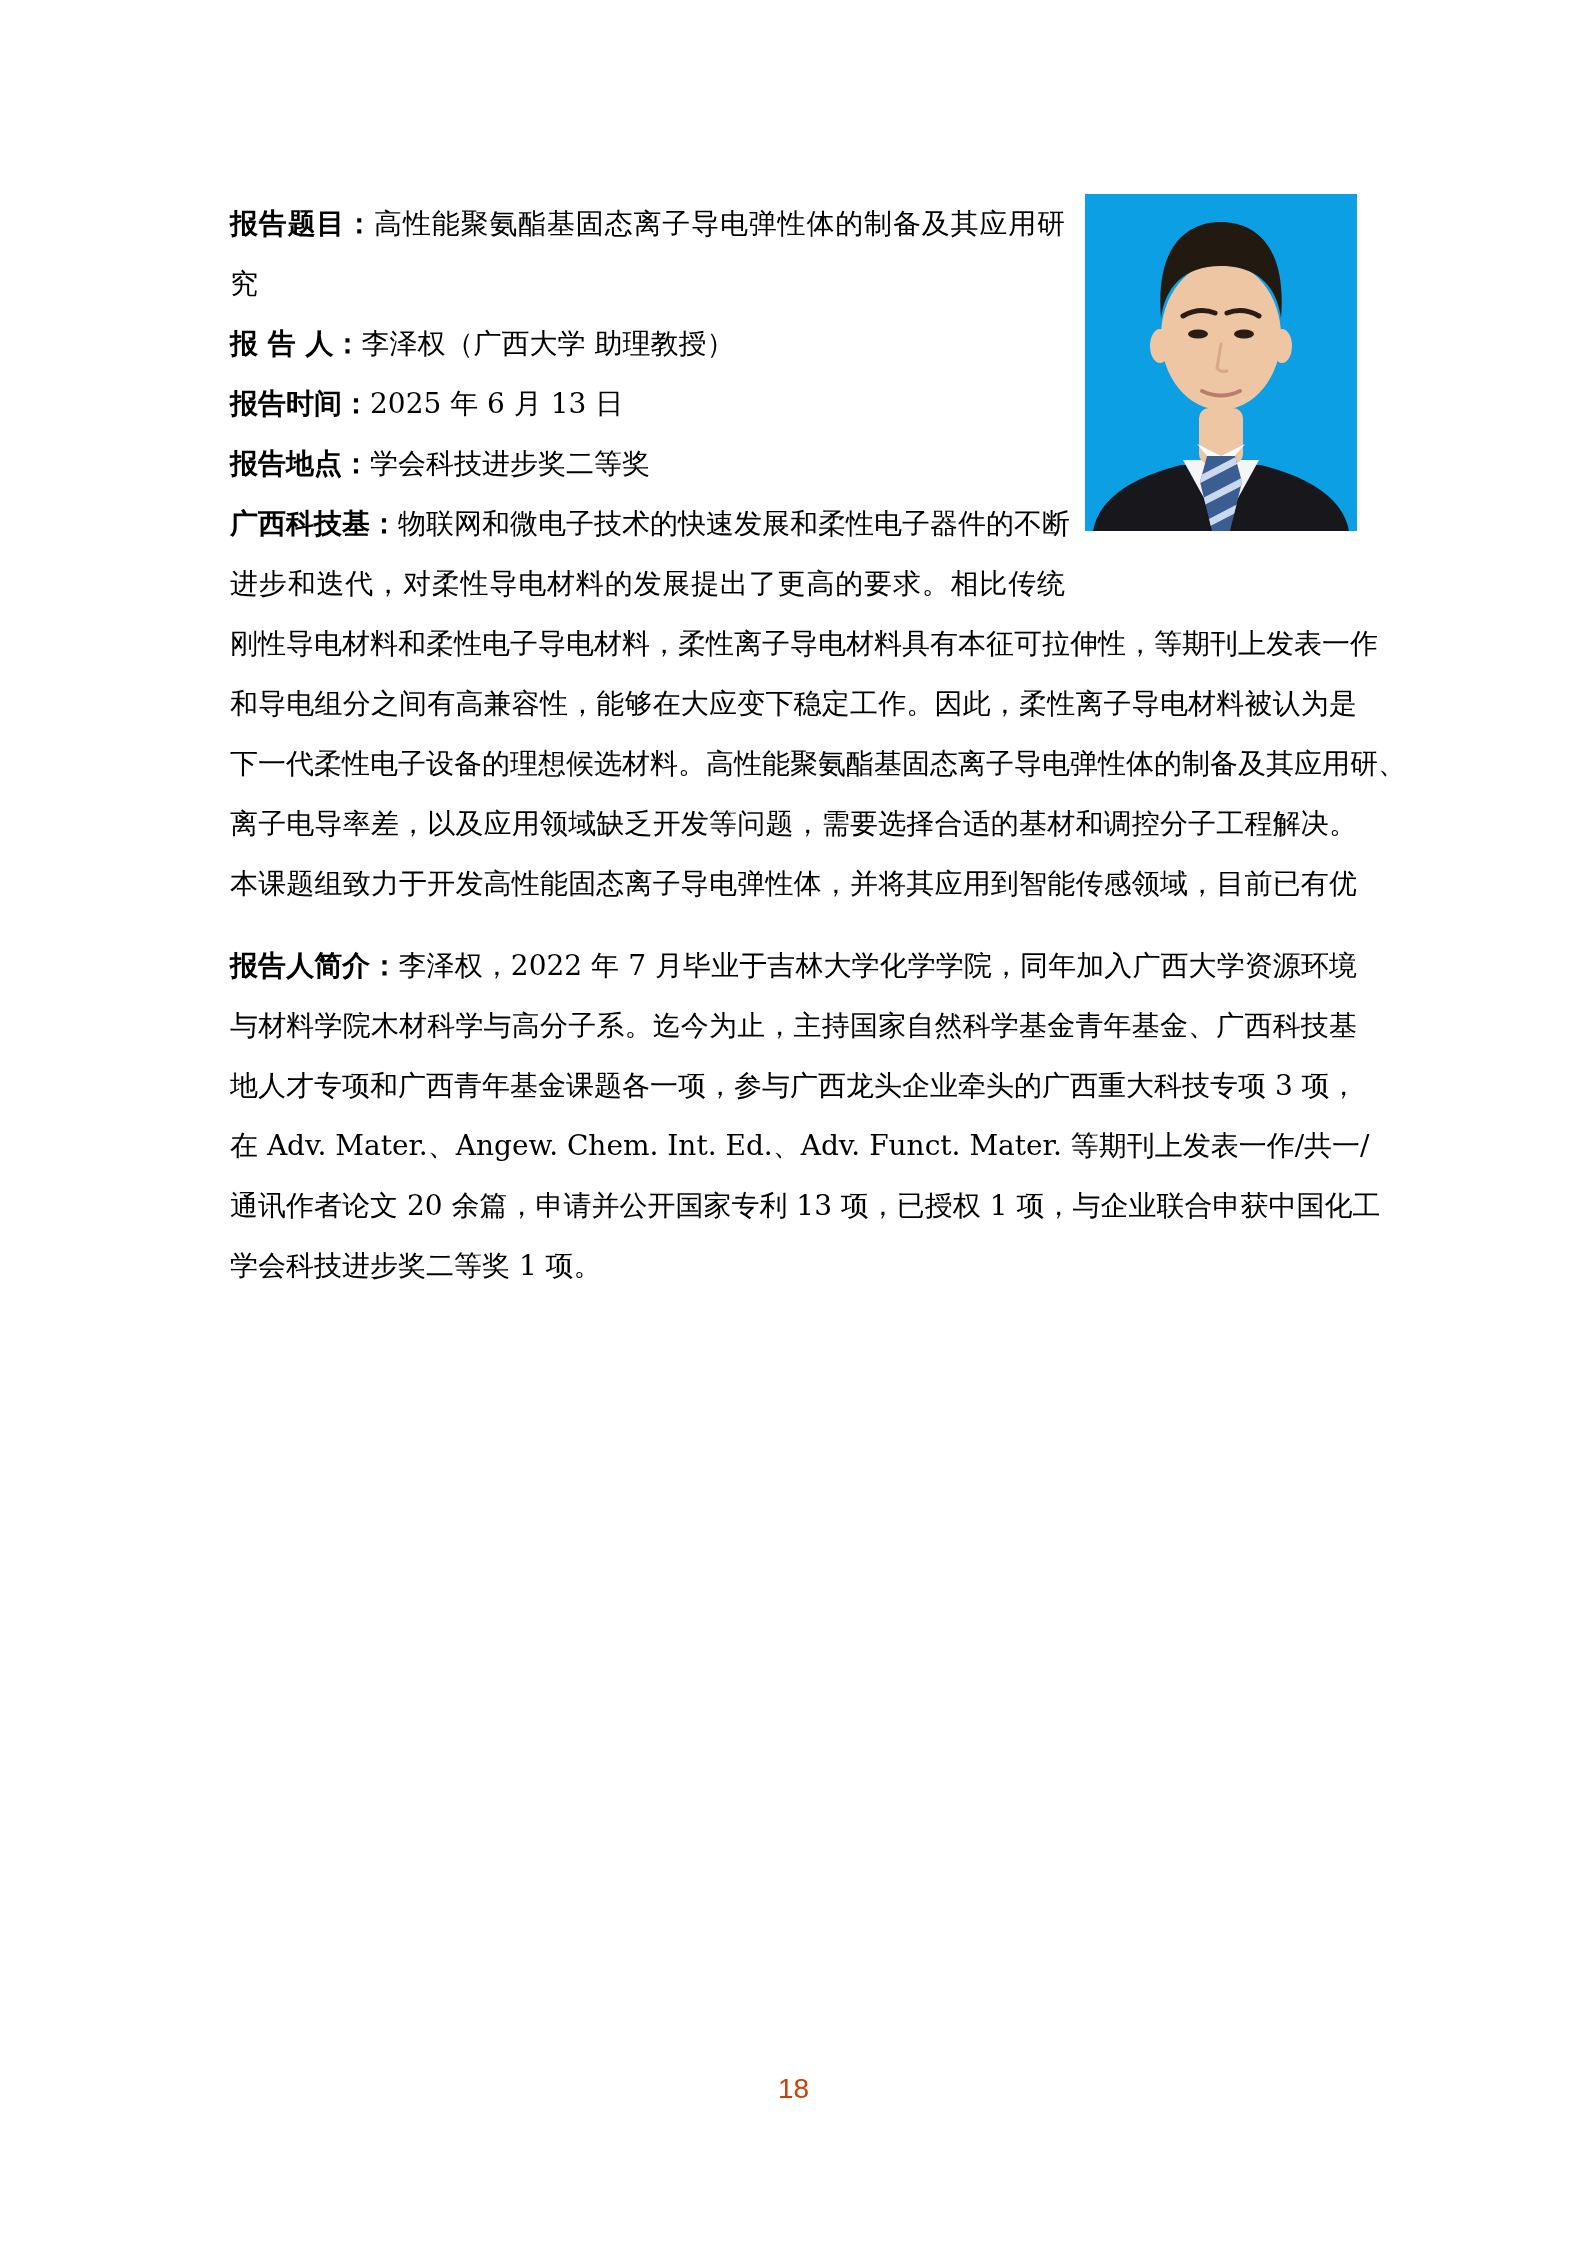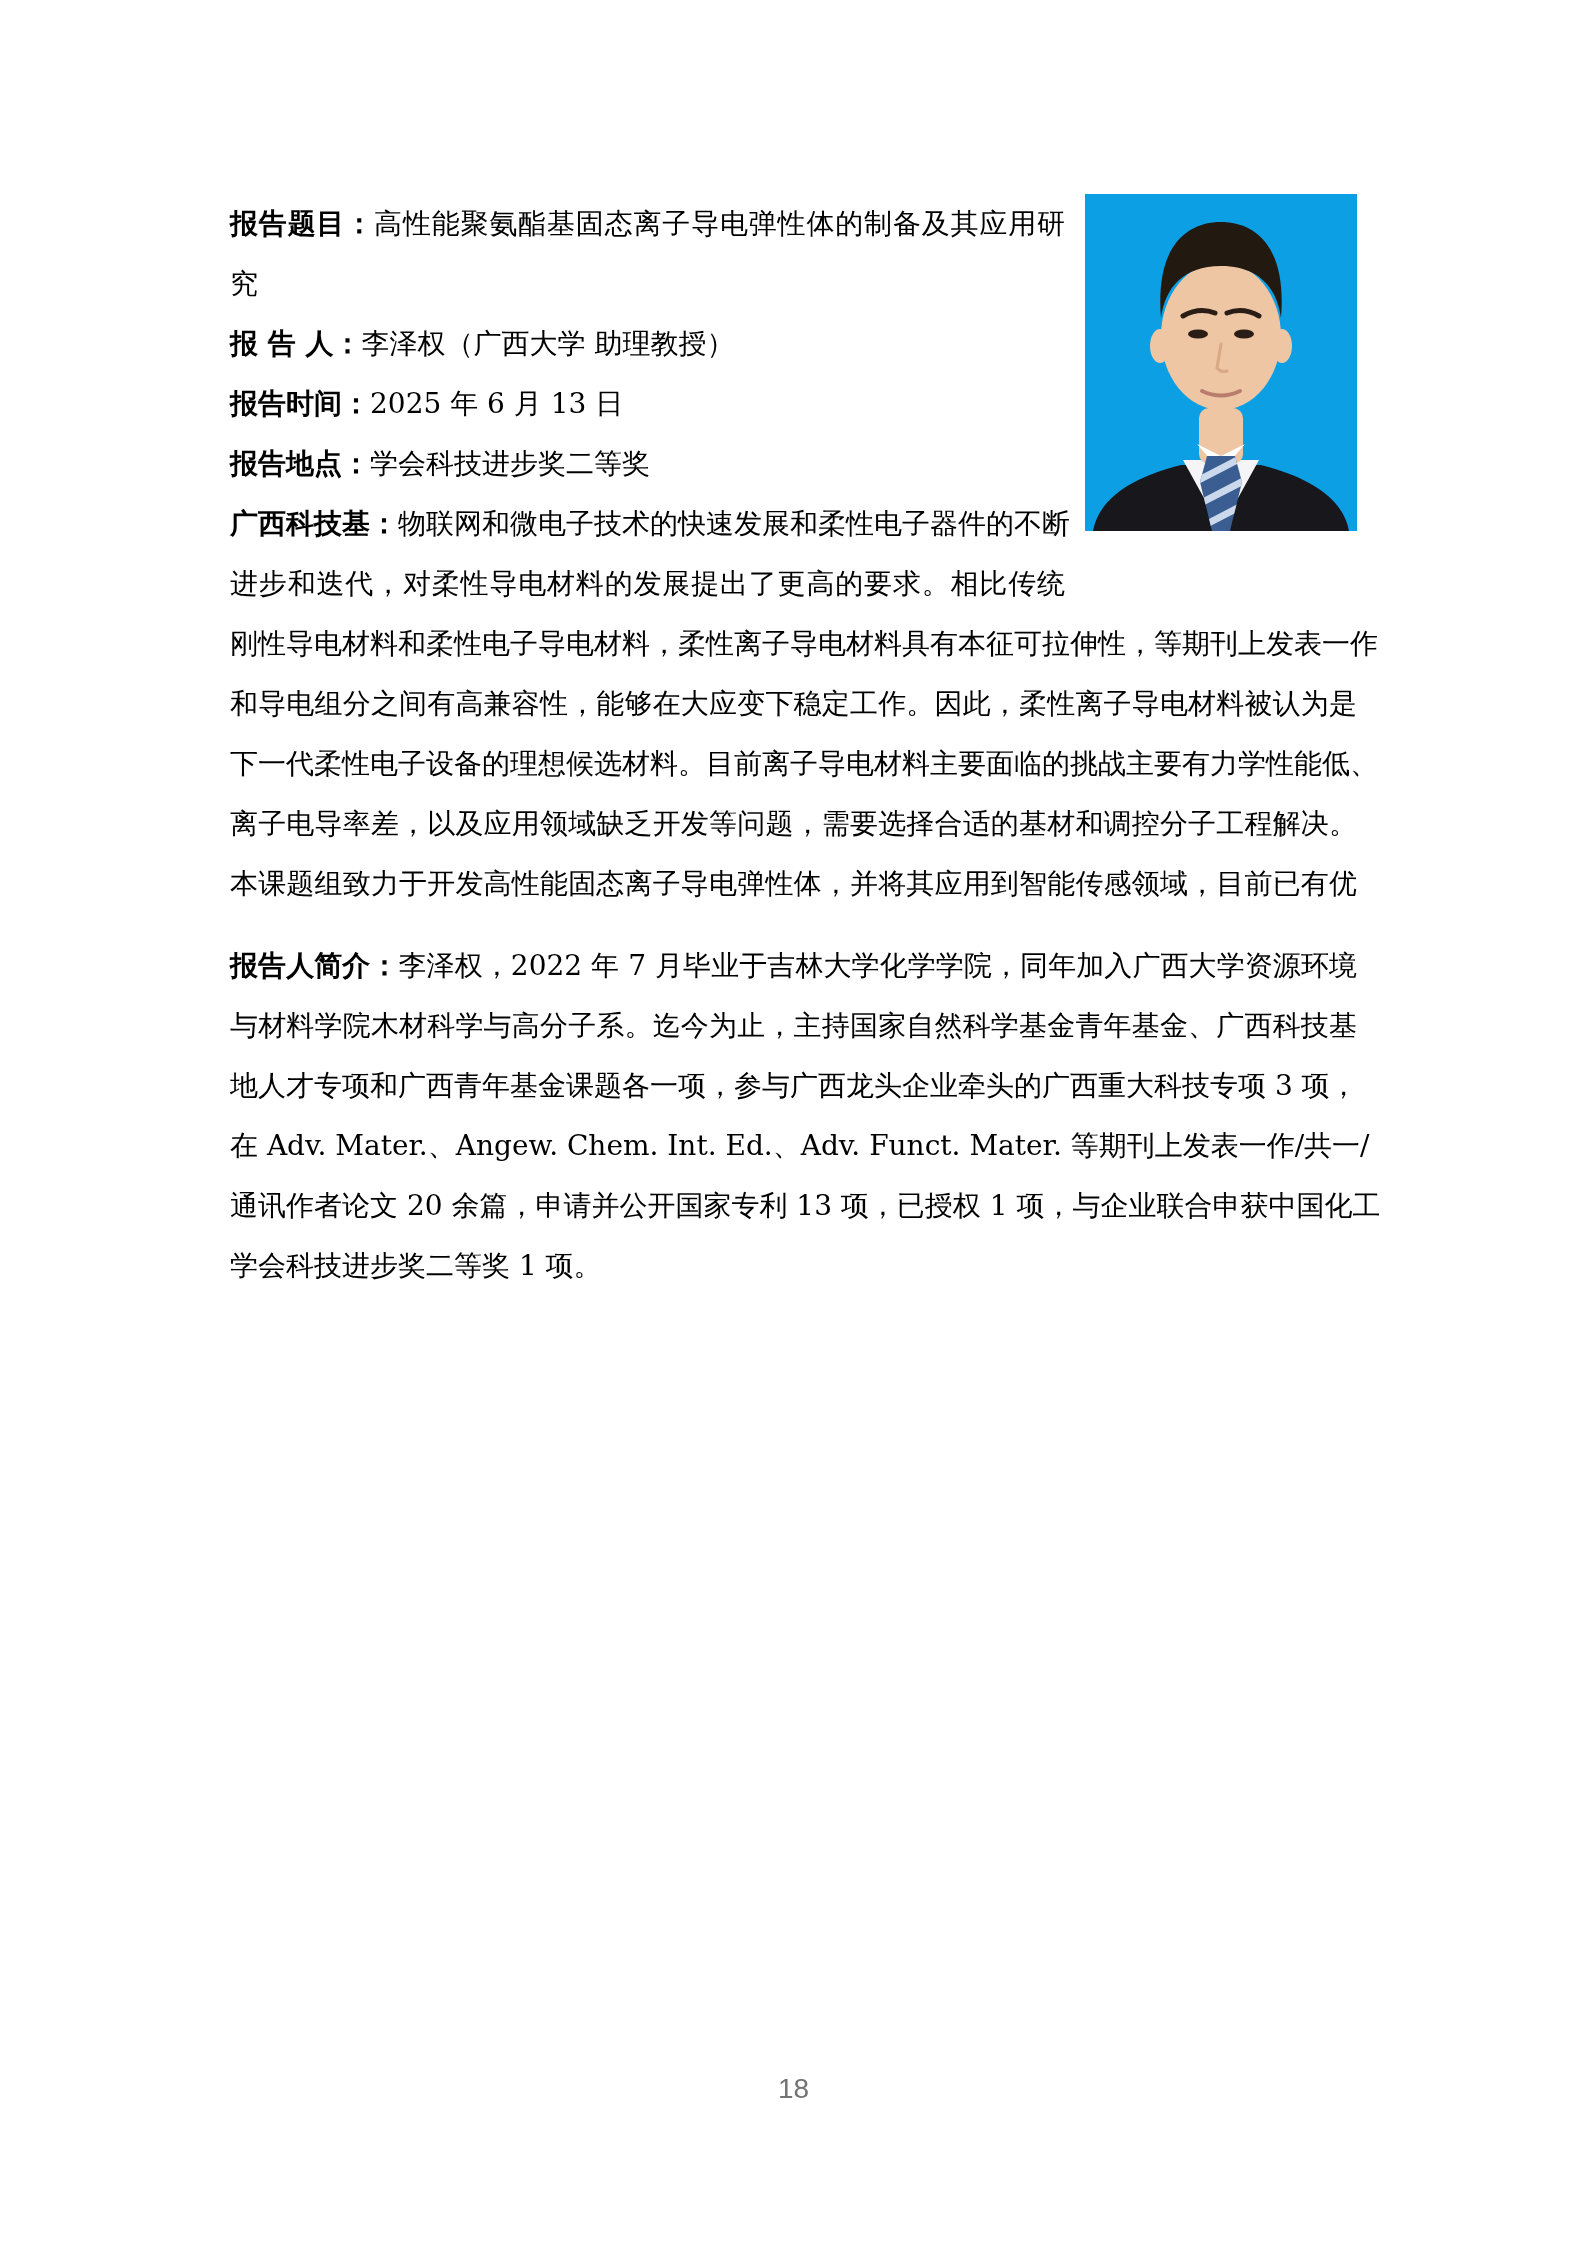--- a/index.html
+++ b/index.html
@@ -45,21 +45,21 @@
   .photo-wrap svg { display: block; width: 272px; height: 337px; }
   .page-number {
     position: absolute;
     top: 2072px;
     left: 0;
     width: 100%;
     text-align: center;
     font-family: "Liberation Sans", "DejaVu Sans", sans-serif;
     font-size: 28px;
     line-height: 34px;
-    color: #737373;
+    color: #c2410c;
   }
 </style>
 </head>
 <body>
 
 <div class="page">
   <div class="body-text">
 
     <div class="photo-wrap">
       <svg viewBox="0 0 272 337" xmlns="http://www.w3.org/2000/svg">
@@ -116,21 +116,21 @@
 
     <div class="para">
       <div class="ln"><span class="lbl">报告地点：</span><span>学会科技进步奖二等奖</span></div>
     </div>
 
     <div class="para">
       <div class="ln j"><span class="lbl">广西科技基：</span><span>物联网和微电子技术的快速发展和柔性电子器件的不断</span></div>
       <div class="ln j"><span>进步和迭代，对柔性导电材料的发展提出了更高的要求。相比传统</span></div>
       <div class="ln j"><span>刚性导电材料和柔性电子导电材料，柔性离子导电材料具有本征可拉伸性，等期刊上发表一作</span></div>
       <div class="ln j"><span>和导电组分之间有高兼容性，能够在大应变下稳定工作。因此，柔性离子导电材料被认为是</span></div>
-      <div class="ln j"><span>下一代柔性电子设备的理想候选材料。目前离子导电材料主要面临的挑战主要有力学性能低、</span></div>
+      <div class="ln j"><span>下一代柔性电子设备的理想候选材料。高性能聚氨酯基固态离子导电弹性体的制备及其应用研、</span></div>
       <div class="ln j"><span>离子电导率差，以及应用领域缺乏开发等问题，需要选择合适的基材和调控分子工程解决。</span></div>
       <div class="ln j"><span>本课题组致力于开发高性能固态离子导电弹性体，并将其应用到智能传感领域，目前已有优</span></div>
     </div>
 
     <div class="para bio">
       <div class="ln j"><span class="lbl">报告人简介：</span><span>李泽权，2022 年 7 月毕业于吉林大学化学学院，同年加入广西大学资源环境</span></div>
       <div class="ln j"><span>与材料学院木材科学与高分子系。迄今为止，主持国家自然科学基金青年基金、广西科技基</span></div>
       <div class="ln j"><span>地人才专项和广西青年基金课题各一项，参与广西龙头企业牵头的广西重大科技专项 3 项，</span></div>
       <div class="ln j"><span>在 Adv. Mater.、Angew. Chem. Int. Ed.、Adv. Funct. Mater. 等期刊上发表一作/共一/</span></div>
       <div class="ln j"><span>通讯作者论文 20 余篇，申请并公开国家专利 13 项，已授权 1 项，与企业联合申获中国化工</span></div>

